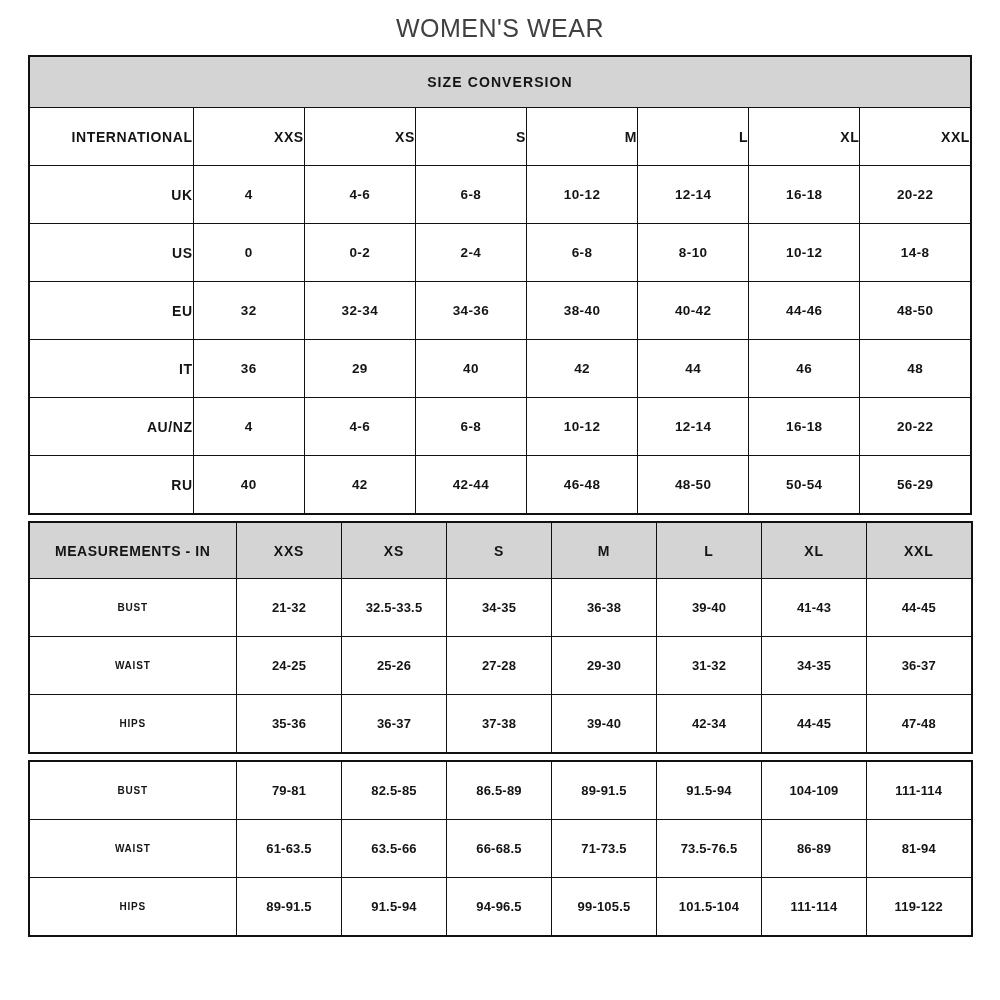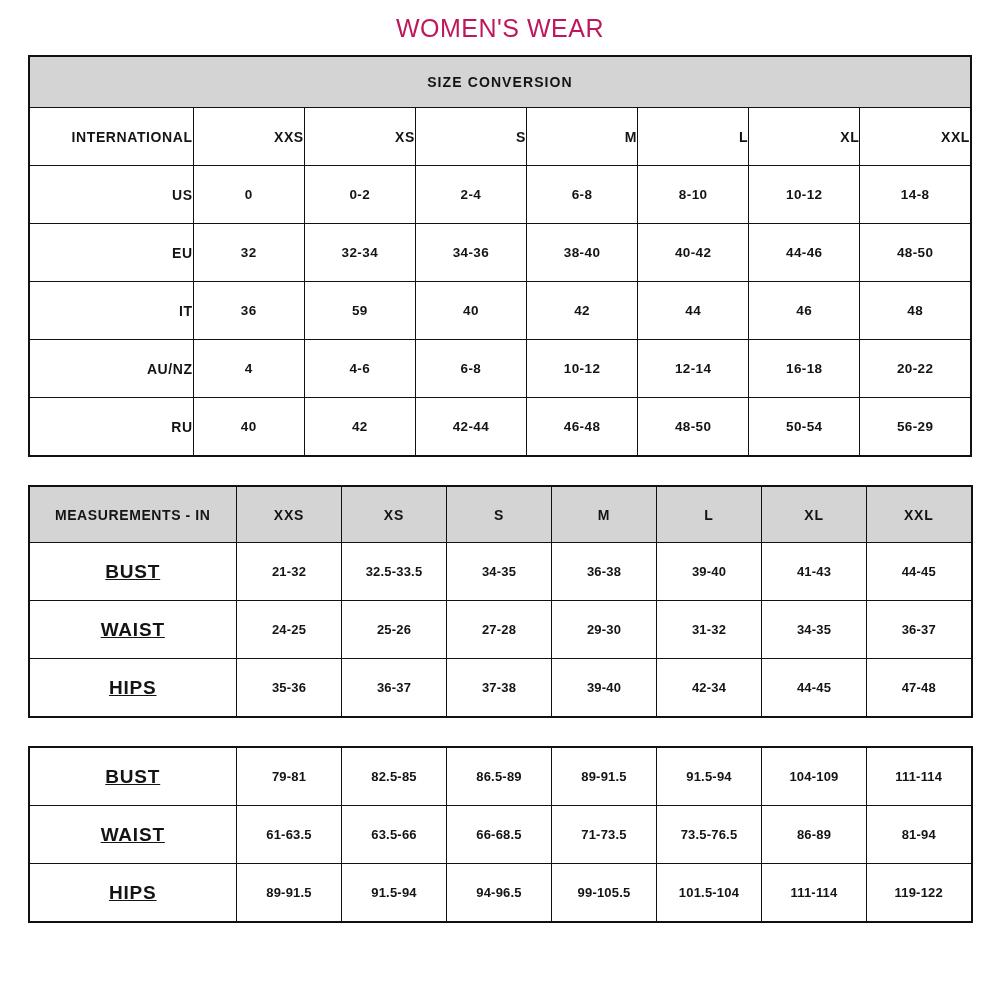--- a/index.html
+++ b/index.html
@@ -20,31 +20,31 @@
     box-sizing: border-box;
     position: relative;
   }
   .page-title {
     text-align: center;
     font-size: 25px;
     font-weight: 400;
     letter-spacing: 0.5px;
     padding-top: 14px;
     padding-bottom: 12px;
-    color: #be185d;
+    color: #404040;
   }
   table {
     border-collapse: collapse;
     table-layout: fixed;
     width: 944px;
     margin: 0 auto;
     border: 2px solid #111;
   }
   table + table {
-    margin-top: 28px;
+    margin-top: 6px;
   }
   td, th {
     border: 1.5px solid #111;
     text-align: center;
     vertical-align: middle;
     font-size: 13.5px;
     font-weight: 700;
     letter-spacing: 0.4px;
     color: #141414;
     padding: 0;
@@ -71,24 +71,23 @@
     height: 55px;
   }
   .hdr-label {
     background: #d4d4d4;
     font-size: 14px;
     font-weight: 700;
     letter-spacing: 0.6px;
     text-align: center;
   }
   .m-row-label {
-    font-size: 19px;
+    font-size: 10px;
     font-weight: 700;
     letter-spacing: 0.8px;
-    text-decoration: underline;
   }
   .m-val {
     font-size: 13px;
     font-weight: 700;
     letter-spacing: 0.2px;
   }
   .t1 col.c0 { width: 164px; }
   .t1 col.cx { width: 111px; }
   .t2 col.c0 { width: 208px; }
   .t2 col.cx { width: 105px; }
@@ -120,20 +119,30 @@
         <td class="rowhead">INTERNATIONAL</td>
         <td class="rowhead">XXS</td>
         <td class="rowhead">XS</td>
         <td class="rowhead">S</td>
         <td class="rowhead">M</td>
         <td class="rowhead">L</td>
         <td class="rowhead">XL</td>
         <td class="rowhead">XXL</td>
       </tr>
       <tr>
+        <td class="rowhead">UK</td>
+        <td>4</td>
+        <td>4-6</td>
+        <td>6-8</td>
+        <td>10-12</td>
+        <td>12-14</td>
+        <td>16-18</td>
+        <td>20-22</td>
+      </tr>
+      <tr>
         <td class="rowhead">US</td>
         <td>0</td>
         <td>0-2</td>
         <td>2-4</td>
         <td>6-8</td>
         <td>8-10</td>
         <td>10-12</td>
         <td>14-8</td>
       </tr>
       <tr>
@@ -142,21 +151,21 @@
         <td>32-34</td>
         <td>34-36</td>
         <td>38-40</td>
         <td>40-42</td>
         <td>44-46</td>
         <td>48-50</td>
       </tr>
       <tr>
         <td class="rowhead">IT</td>
         <td>36</td>
-        <td>59</td>
+        <td>29</td>
         <td>40</td>
         <td>42</td>
         <td>44</td>
         <td>46</td>
         <td>48</td>
       </tr>
       <tr>
         <td class="rowhead">AU/NZ</td>
         <td>4</td>
         <td>4-6</td>

